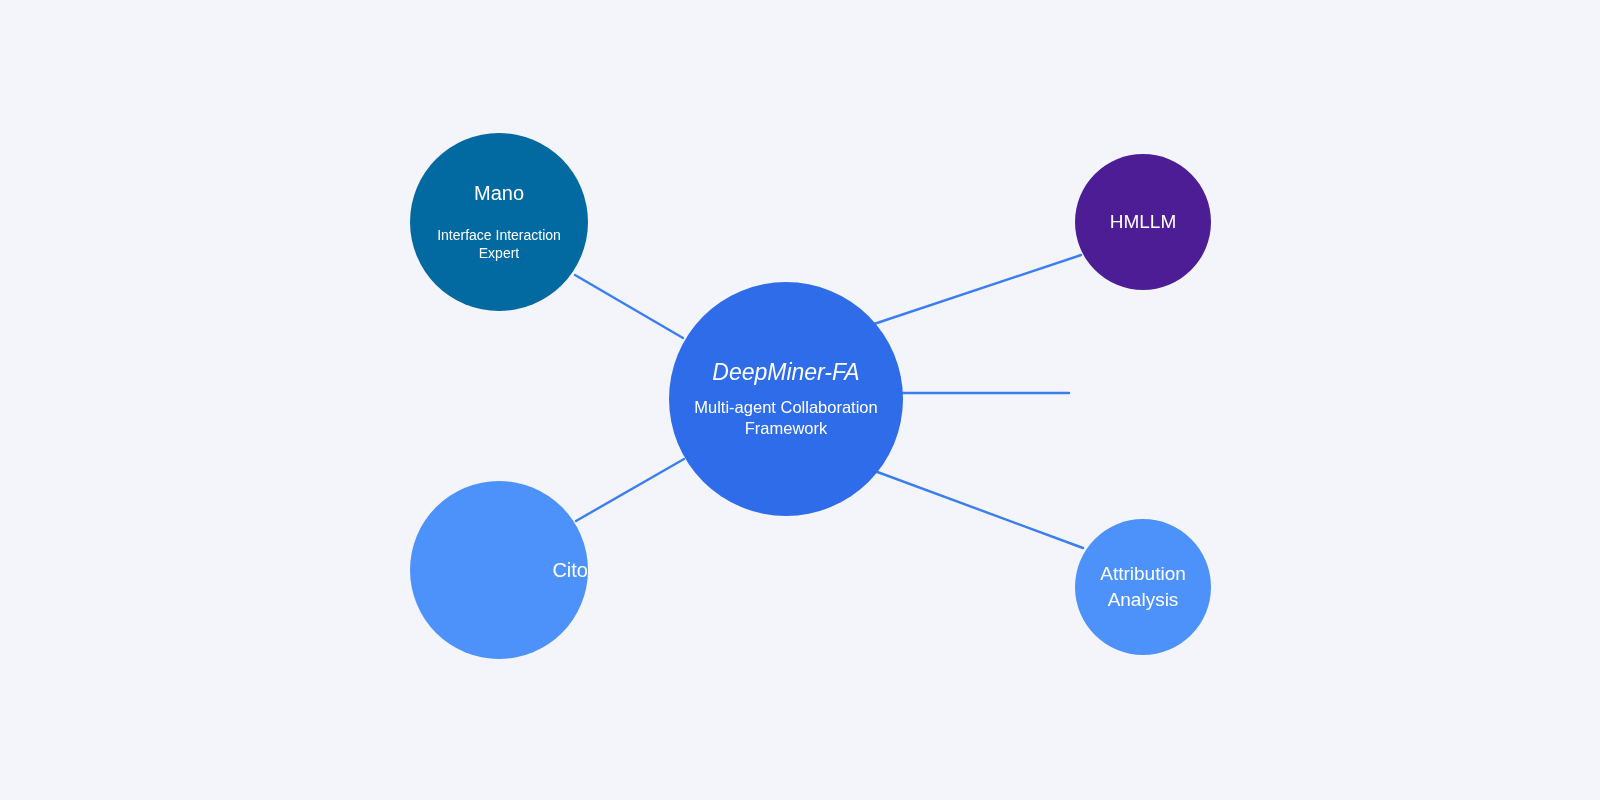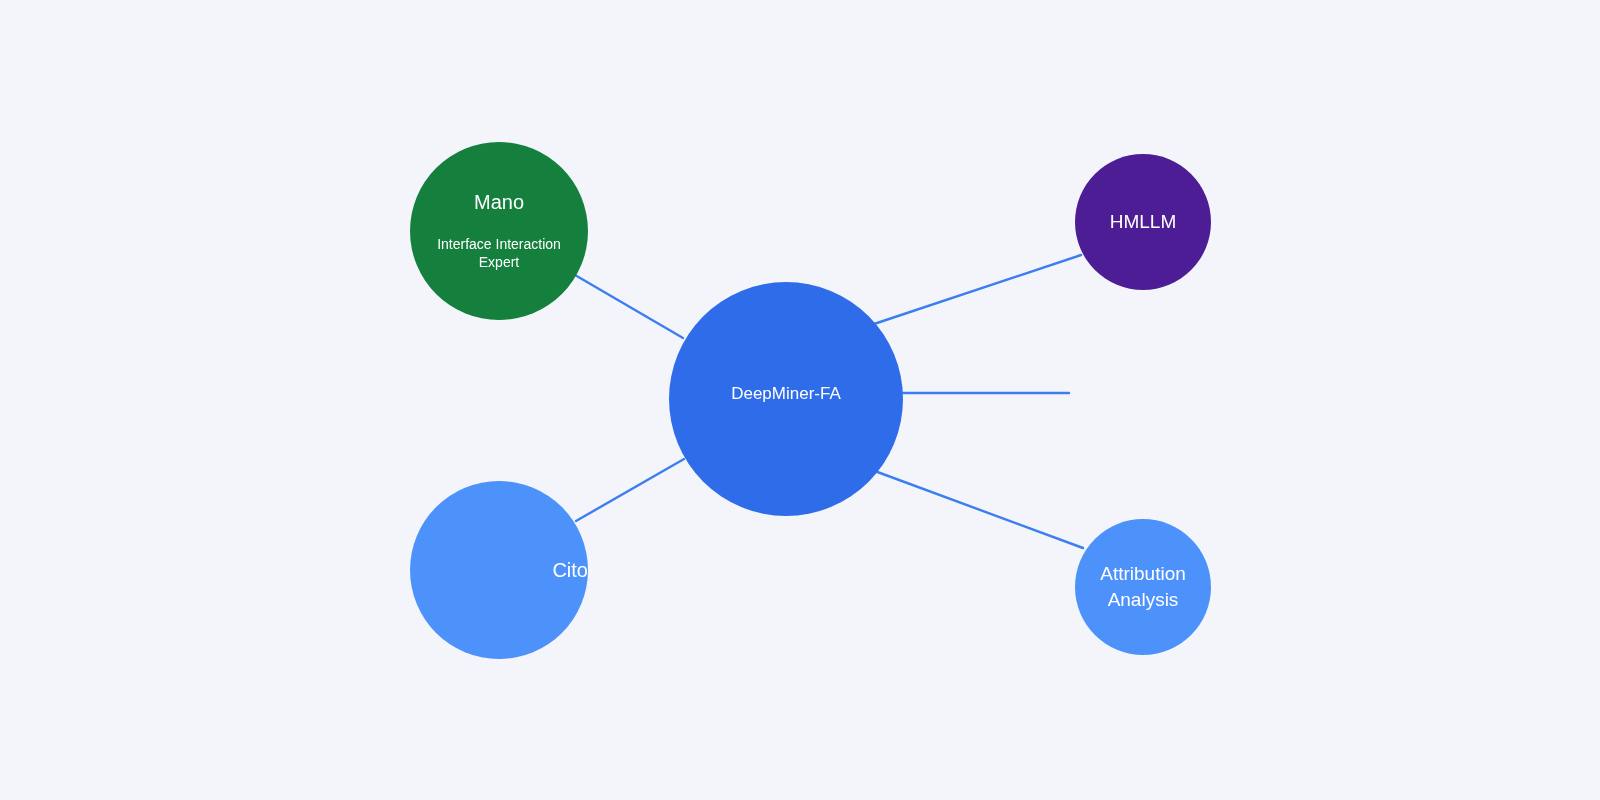--- a/index.html
+++ b/index.html
@@ -42,22 +42,23 @@
   }
   .node-satellite {
     background: #4d92fb;
   }
   .node-title {
     color: #ffffff;
     line-height: 1.2;
     white-space: nowrap;
   }
   .node-center .node-title {
-    font-size: 17px;
+    font-size: 23px;
     margin-bottom: 10px;
+    font-style: italic;
   }
   .node-satellite .node-title {
     font-size: 20px;
   }
   .node-subtitle {
     color: #ffffff;
     line-height: 1.28;
   }
   .node-center .node-subtitle {
     font-size: 16.5px;
@@ -86,23 +87,24 @@
   <svg id="edge-layer" viewBox="0 0 1600 800" xmlns="http://www.w3.org/2000/svg">
     <line x1="575" y1="275" x2="683" y2="338" stroke="#3b7ef0" stroke-width="2.4" stroke-linecap="round"></line>
     <line x1="576" y1="521" x2="684" y2="459" stroke="#3b7ef0" stroke-width="2.4" stroke-linecap="round"></line>
     <line x1="874" y1="324" x2="1081" y2="255" stroke="#3b7ef0" stroke-width="2.4" stroke-linecap="round"></line>
     <line x1="903" y1="393" x2="1069" y2="393" stroke="#3b7ef0" stroke-width="2.4" stroke-linecap="round"></line>
     <line x1="872" y1="470" x2="1083" y2="548" stroke="#3b7ef0" stroke-width="2.4" stroke-linecap="round"></line>
   </svg>
 
   <div class="node node-center" id="node-deepminer-fa" style="left: 669px; top: 282px; width: 234px; height: 234px; background: rgb(47, 108, 234);">
     <div class="node-title">DeepMiner-FA</div>
+    <div class="node-subtitle">Multi-agent Collaboration Framework</div>
   </div>
 
-  <div class="node node-satellite" id="node-mano" style="left: 410px; top: 142px; width: 178px; height: 178px; background: #15803d;">
+  <div class="node node-satellite" id="node-mano" style="left: 410px; top: 133px; width: 178px; height: 178px; background: #0369a1;">
     <div class="node-title">Mano</div>
     <div class="node-subtitle">Interface Interaction Expert</div>
   </div>
 
   <div class="node node-satellite" id="node-cito" style="left: 410px; top: 481px; width: 178px; height: 178px; background: rgb(77, 146, 251); align-items: flex-end;">
     <div class="node-title">Cito</div>
   </div>
 
   <div class="node node-satellite label-only" id="node-hmllm" style="left: 1075px; top: 154px; width: 136px; height: 136px; background: #4c1d95;">
     <div class="node-title">HMLLM</div>

